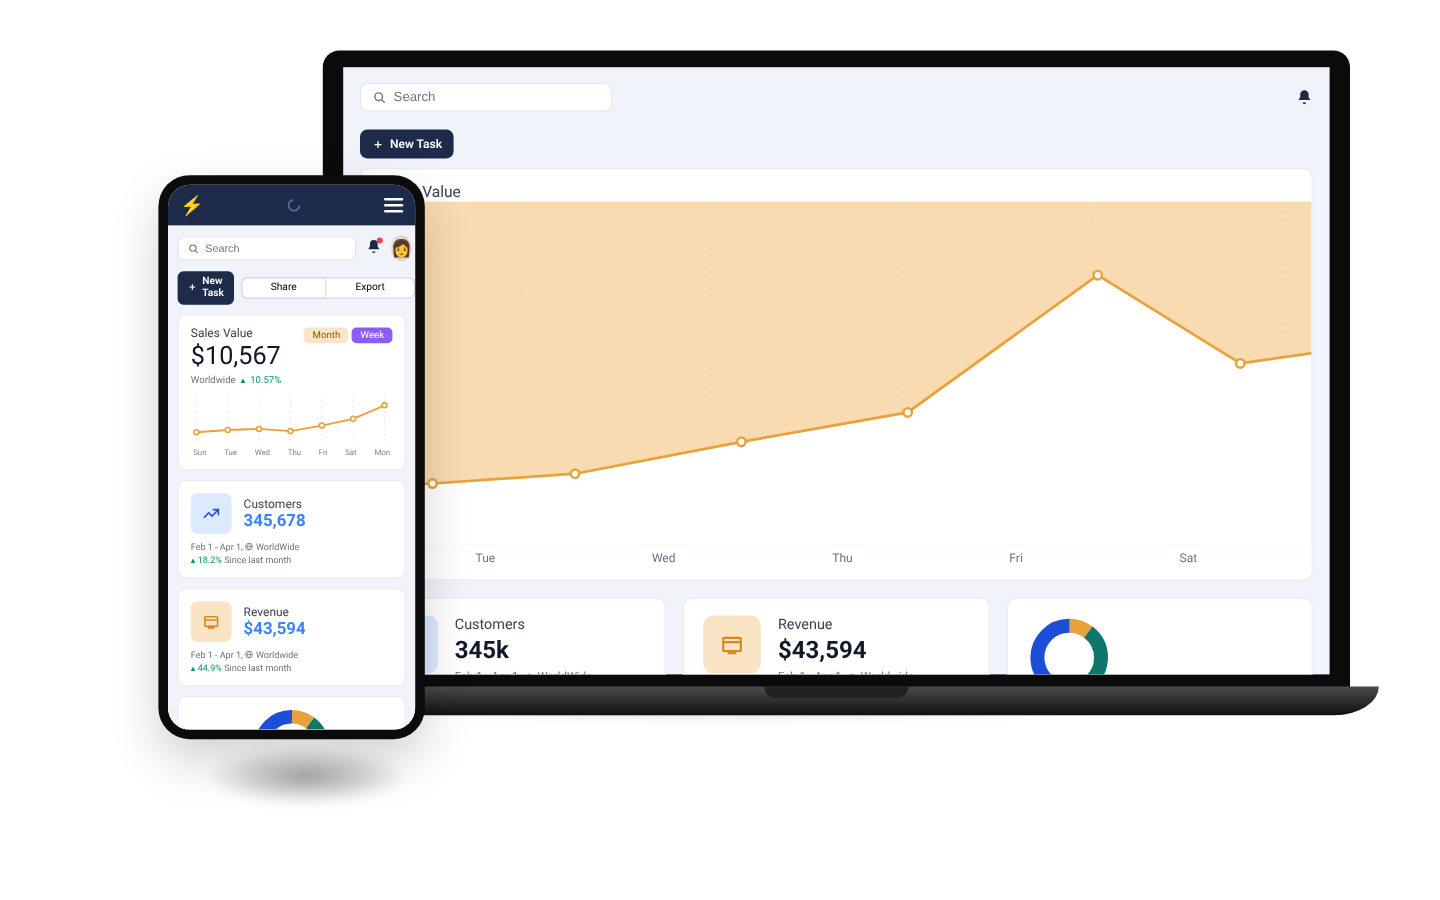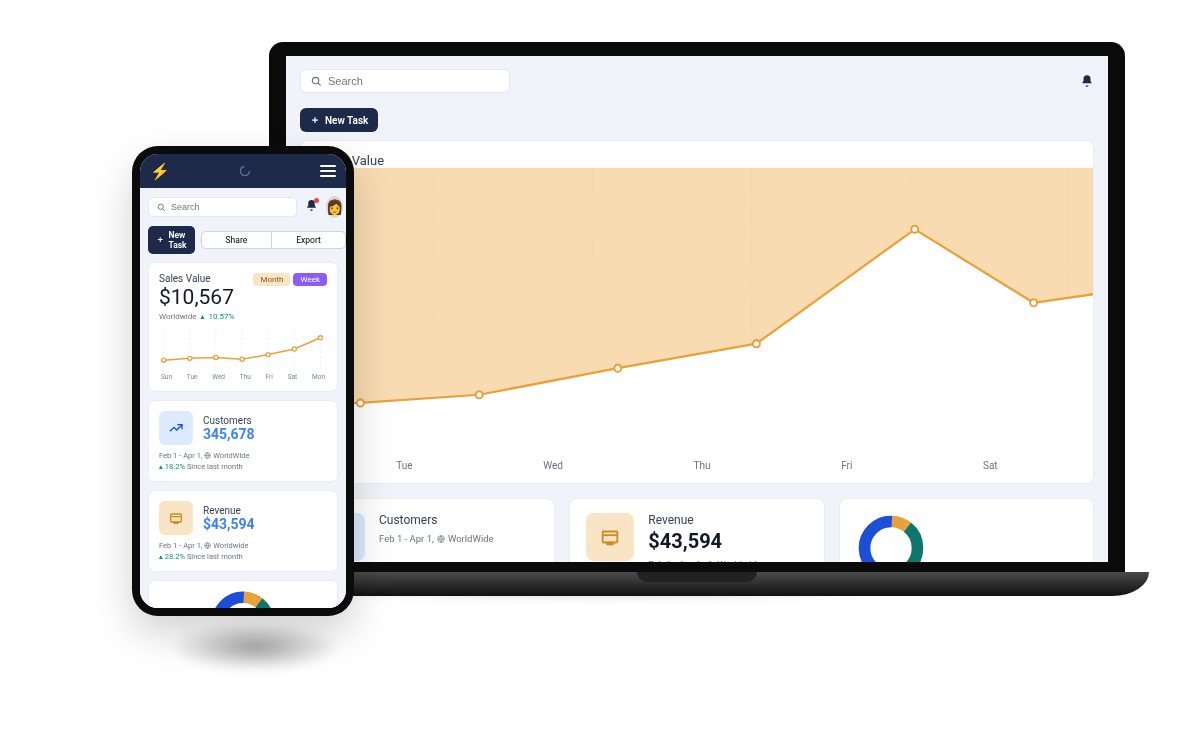--- a/index.html
+++ b/index.html
@@ -339,20 +339,21 @@
 
         <div class="lap-card">
           <div class="iconbox blue">
             <svg width="22" height="22" viewBox="0 0 24 24" fill="none" stroke="#1d4ed8" stroke-width="2">
                 <polyline points="3 17 9 11 13 15 21 7"></polyline>
                 <polyline points="14 7 21 7 21 14"></polyline>
               </svg>
           </div>
           <div class="lap-card-body">
             <div class="card-title">Customers</div>
+            <div class="card-value">345k</div>
             <div class="card-sub">
               <span>Feb 1 - Apr 1,</span>
               <svg width="8" height="8" viewBox="0 0 24 24" fill="none" stroke="#6b7280" stroke-width="2">
                   <circle cx="12" cy="12" r="10"></circle>
                   <path d="M2 12h20M12 2a15 15 0 0 1 0 20M12 2a15 15 0 0 0 0 20"></path>
                 </svg>
               <span>WorldWide</span>
             </div>
 
           </div>
@@ -539,21 +540,21 @@
         <div class="ph-metric-sub">
           <span>Feb 1 - Apr 1,</span>
           <svg width="7" height="7" viewBox="0 0 24 24" fill="none" stroke="#6b7280" stroke-width="2">
               <circle cx="12" cy="12" r="10"></circle>
               <path d="M2 12h20M12 2a15 15 0 0 1 0 20M12 2a15 15 0 0 0 0 20"></path>
             </svg>
           <span>Worldwide</span>
         </div>
         <div class="ph-metric-delta">
           <span>▴</span>
-            <span>28.2%</span>
+            <span>44.9%</span>
           <span class="suffix">Since last month</span>
         </div>
       </div>
 
       <div class="ph-pie-card">
         <svg viewBox="0 0 42 42" width="68" height="68" style="margin-top:2px">
           <circle cx="21" cy="21" r="15.9" fill="none" stroke="#e9a13b" stroke-width="7" stroke-dasharray="10 90" stroke-dashoffset="25"></circle>
           <circle cx="21" cy="21" r="15.9" fill="none" stroke="#0f766e" stroke-width="7" stroke-dasharray="30 70" stroke-dashoffset="15"></circle>
           <circle cx="21" cy="21" r="15.9" fill="none" stroke="#1d4ed8" stroke-width="7" stroke-dasharray="60 40" stroke-dashoffset="-15"></circle>
         </svg>

